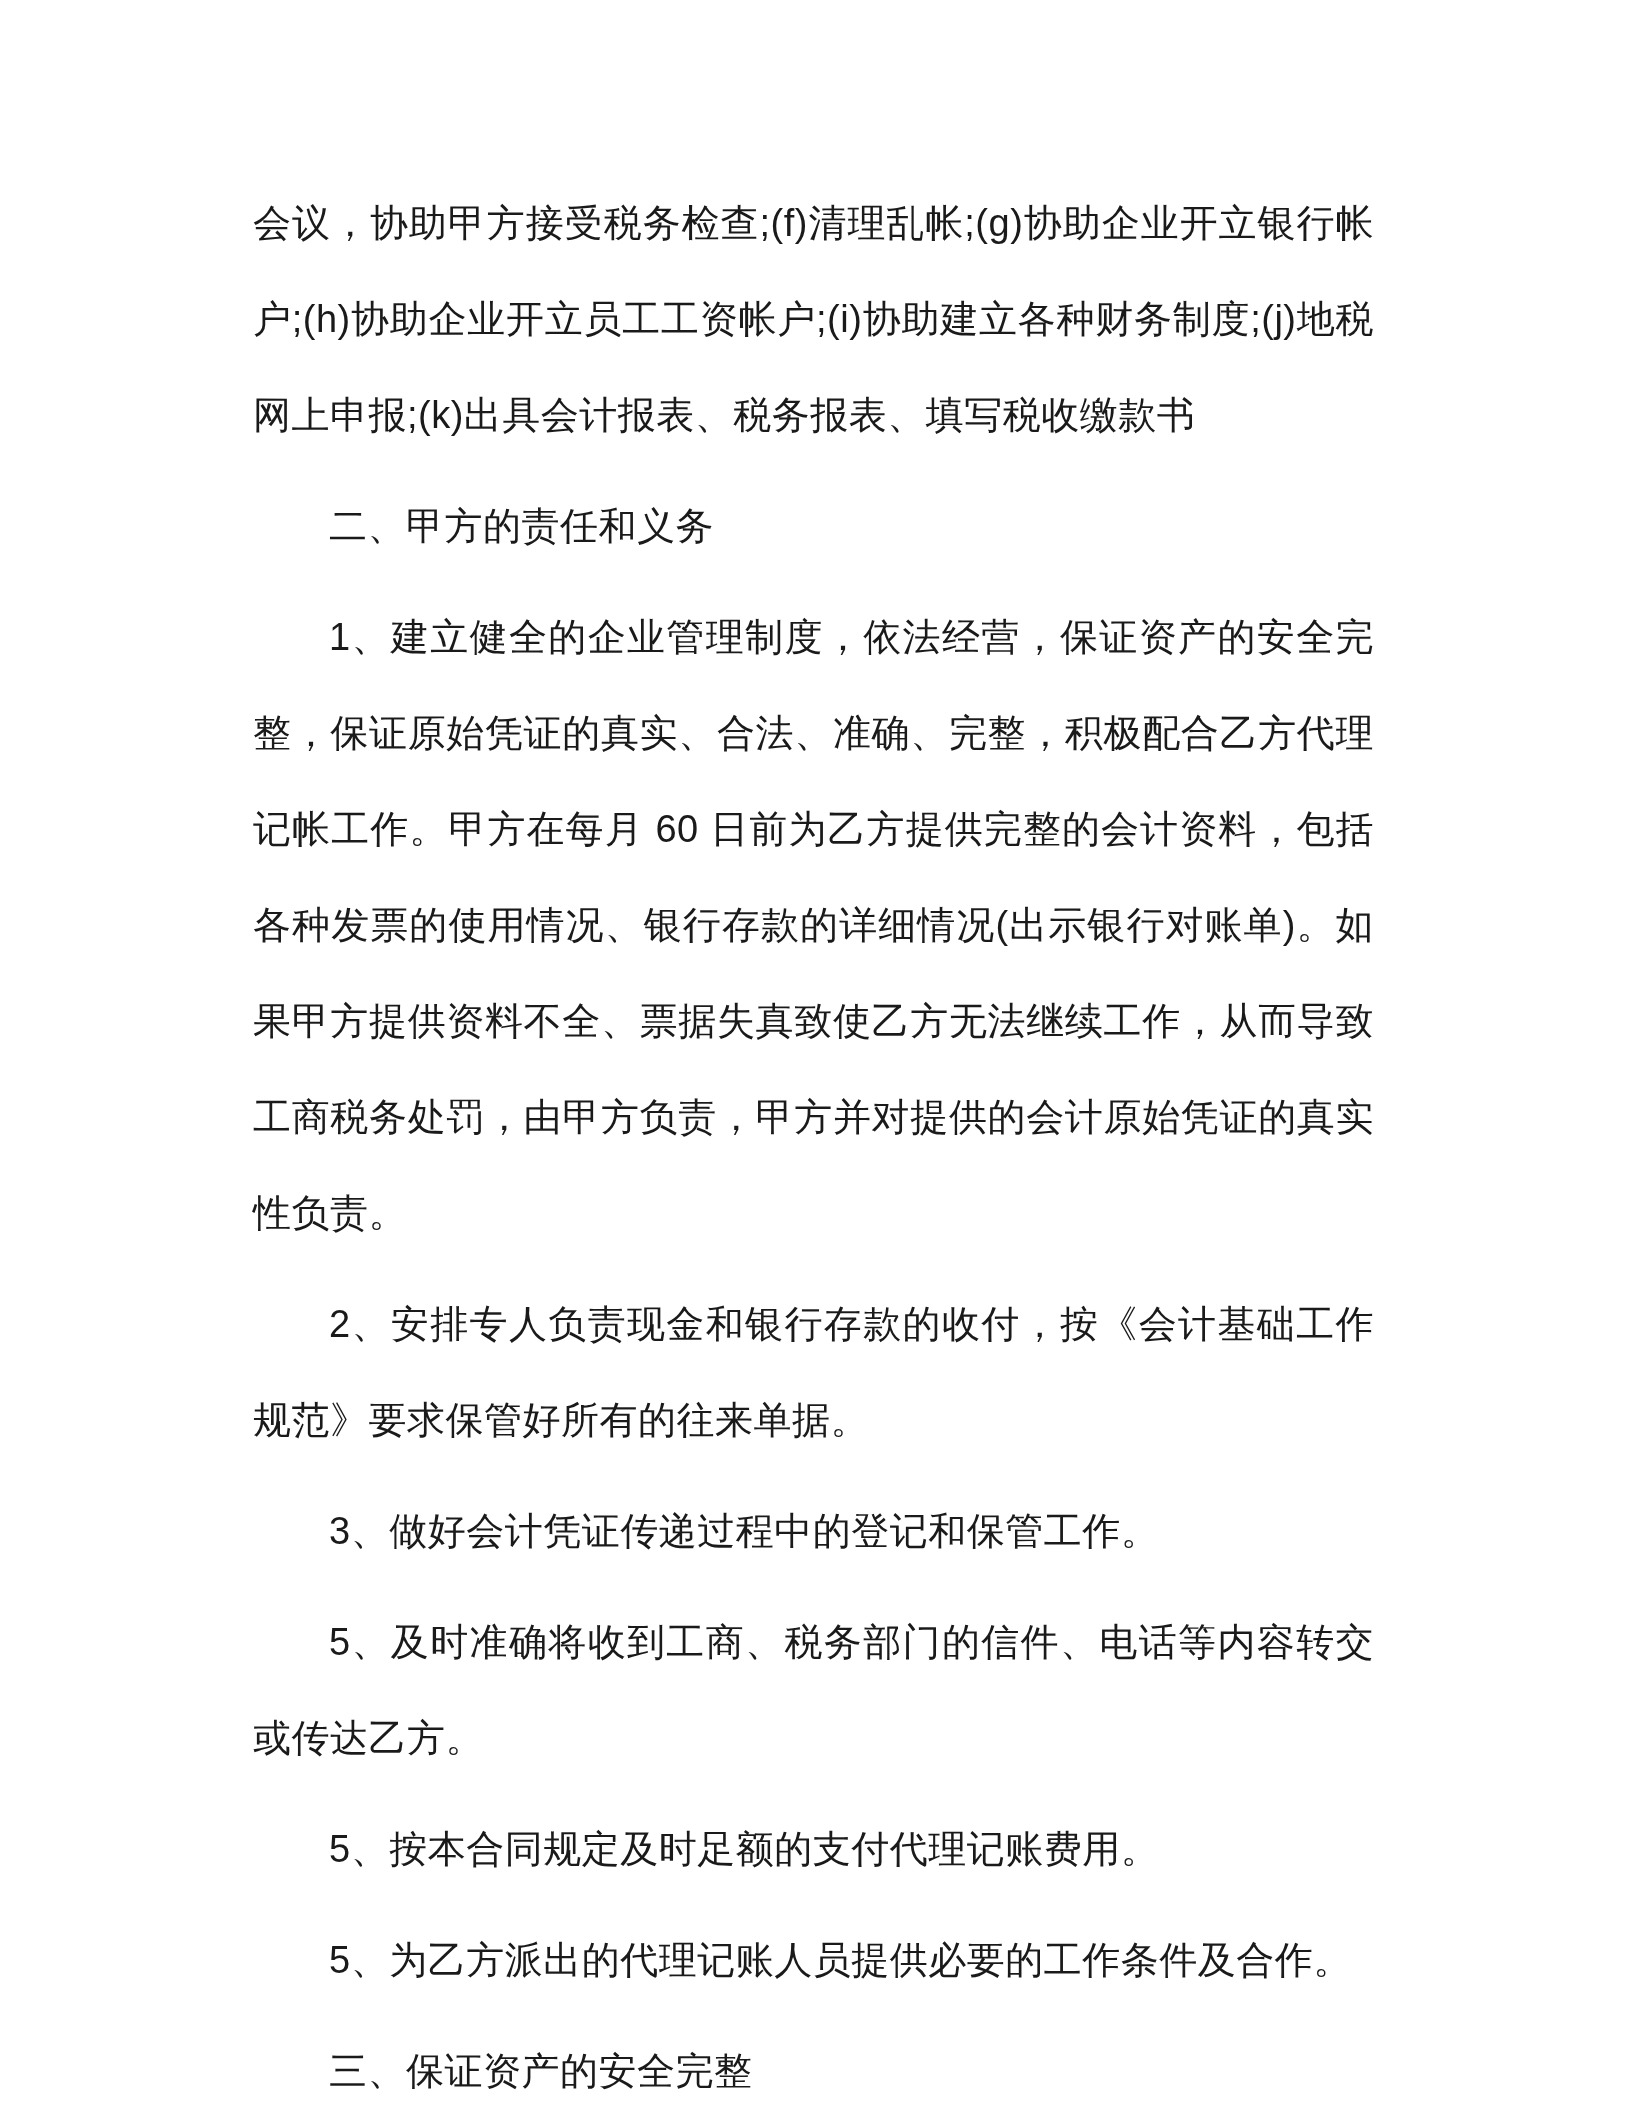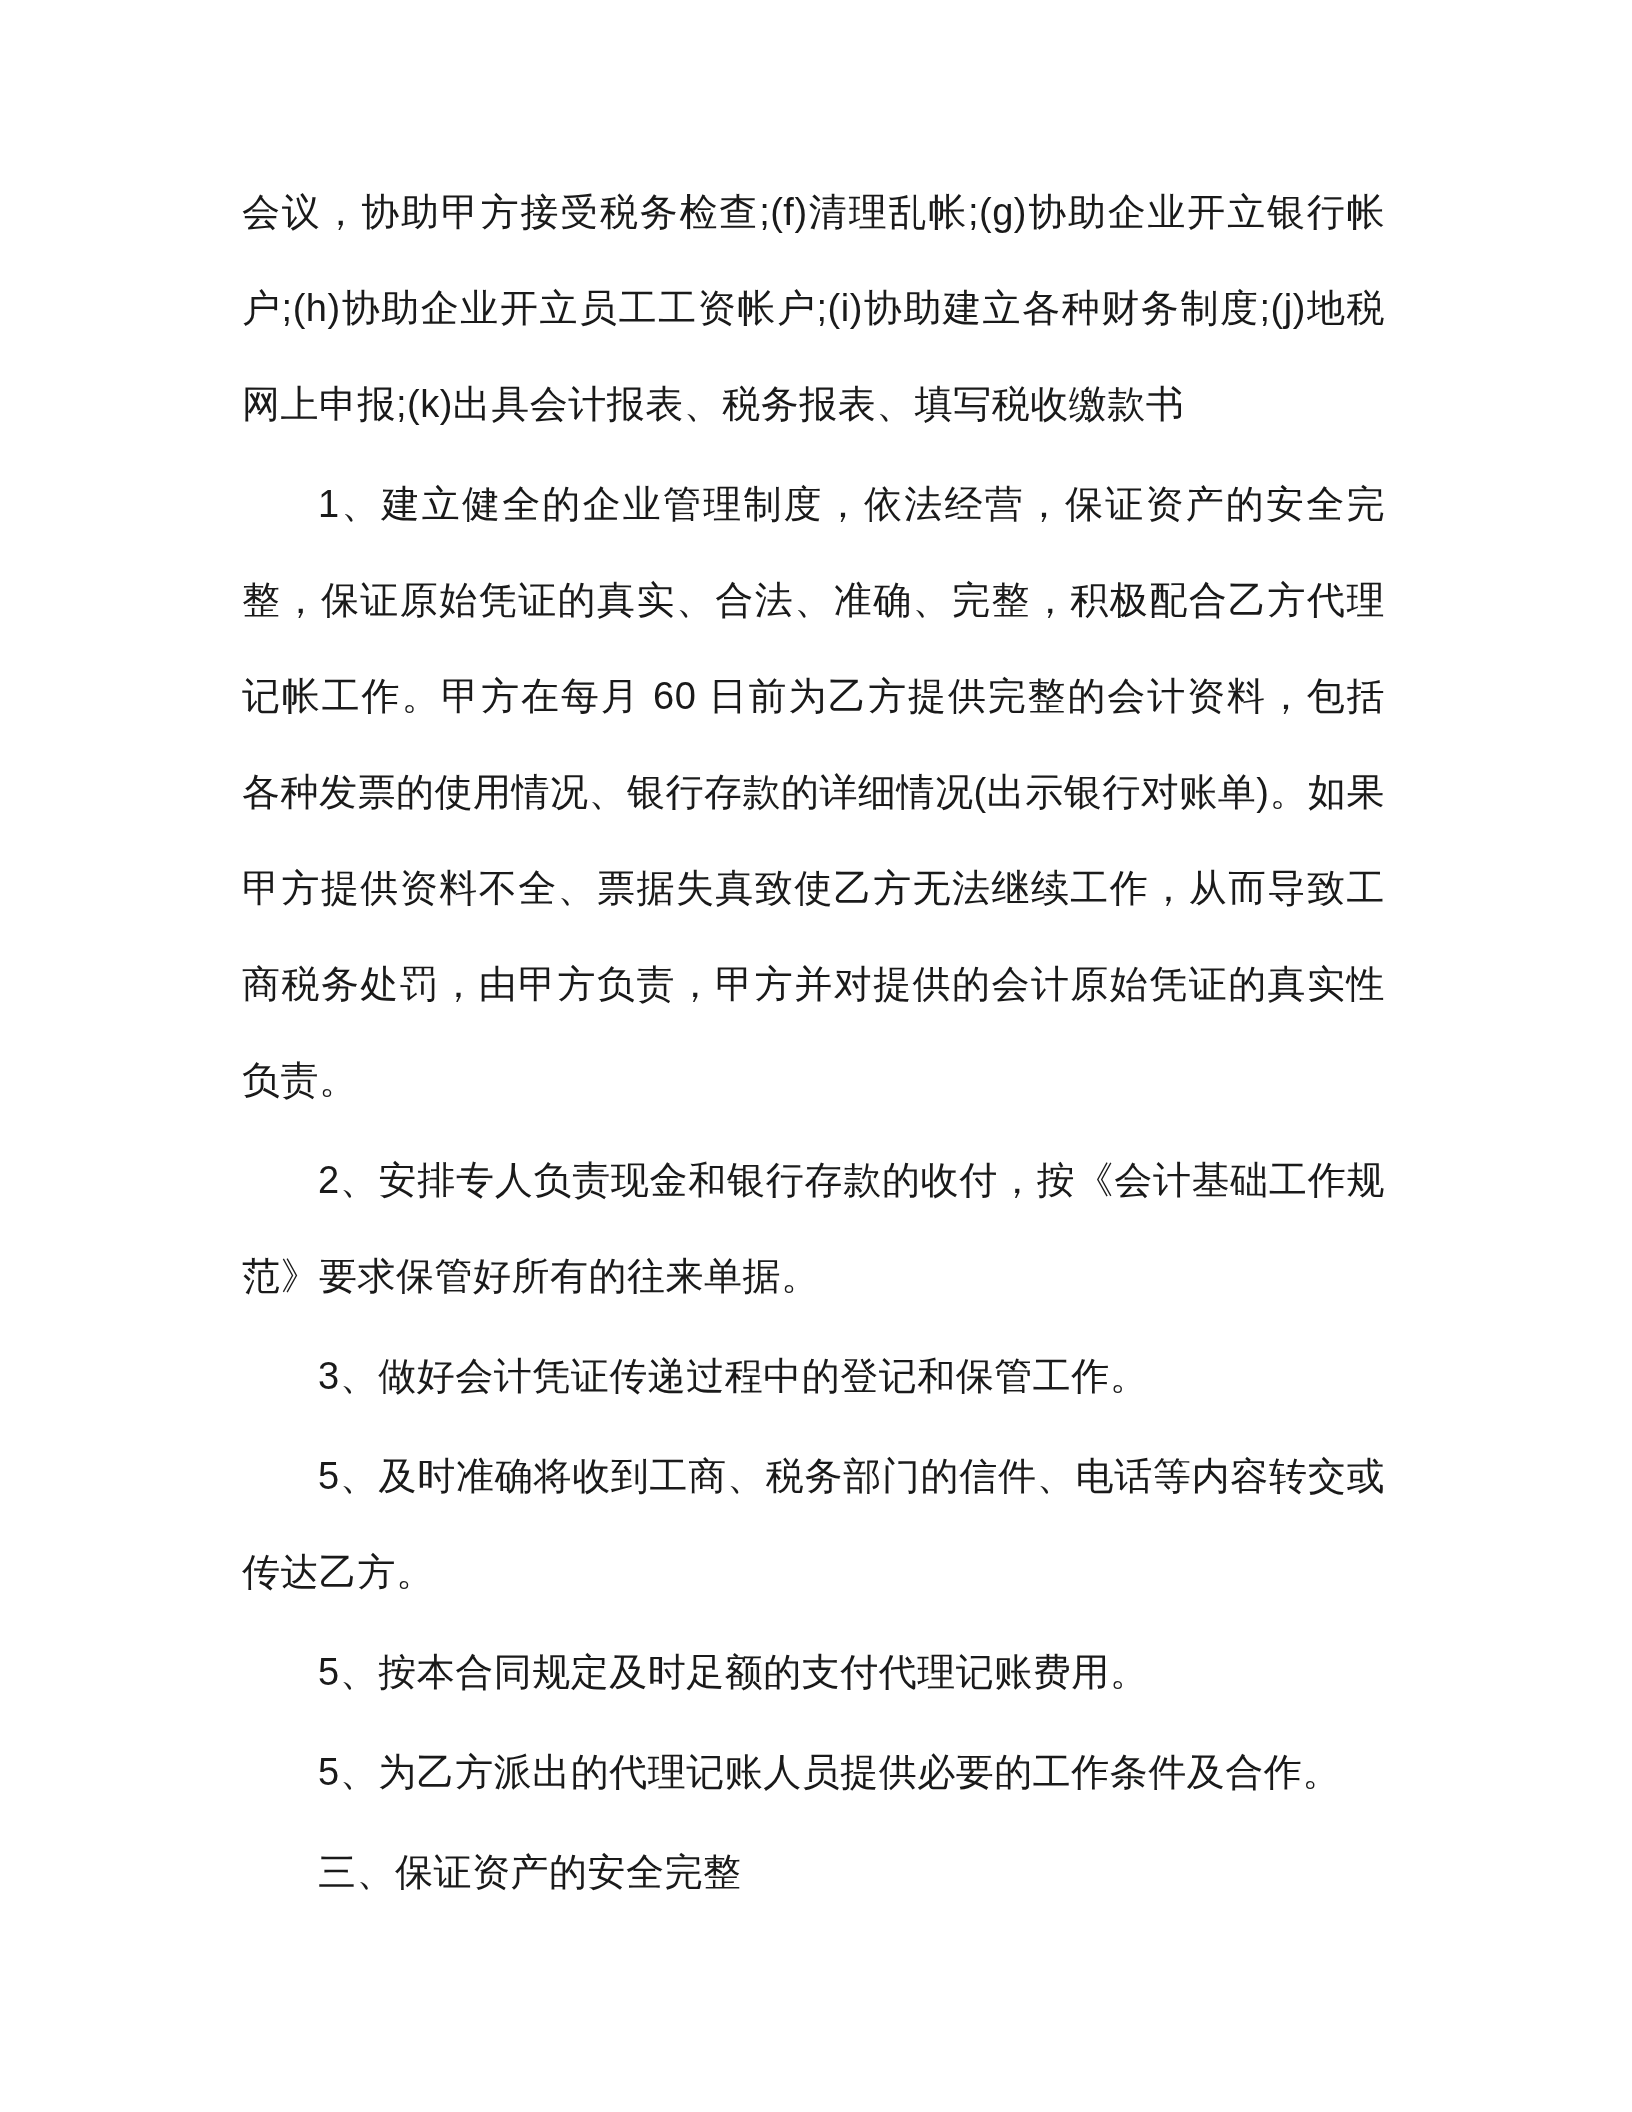--- a/index.html
+++ b/index.html
@@ -13,41 +13,42 @@
     font-family: "Liberation Sans", "DejaVu Sans", sans-serif;
   }
   .page {
     box-sizing: border-box;
     width: 1632px;
     min-height: 2112px;
     background: #ffffff;
     padding: 160px 243px 120px 238px;
   }
   .para {
-    margin: 4px;
+    margin: 15px;
     padding: 0;
     font-size: 38px;
     line-height: 96px;
     color: #1a1a1a;
     text-align: justify;
     text-align-last: left;
     letter-spacing: 0.5px;
     word-break: break-all;
     overflow-wrap: break-word;
   }
   .para.indent {
     text-indent: 2em;
   }
 </style>
 </head>
 <body>
 
 <div class="page">
   <p class="para">会议，协助甲方接受税务检查;(f)清理乱帐;(g)协助企业开立银行帐户;(h)协助企业开立员工工资帐户;(i)协助建立各种财务制度;(j)地税网上申报;(k)出具会计报表、税务报表、填写税收缴款书</p>
 
+  <p class="para indent">二、甲方的责任和义务</p>
 
   <p class="para indent">1、建立健全的企业管理制度，依法经营，保证资产的安全完整，保证原始凭证的真实、合法、准确、完整，积极配合乙方代理记帐工作。甲方在每月 60 日前为乙方提供完整的会计资料，包括各种发票的使用情况、银行存款的详细情况(出示银行对账单)。如果甲方提供资料不全、票据失真致使乙方无法继续工作，从而导致工商税务处罚，由甲方负责，甲方并对提供的会计原始凭证的真实性负责。</p>
 
   <p class="para indent">2、安排专人负责现金和银行存款的收付，按《会计基础工作规范》要求保管好所有的往来单据。</p>
 
   <p class="para indent">3、做好会计凭证传递过程中的登记和保管工作。</p>
 
   <p class="para indent">5、及时准确将收到工商、税务部门的信件、电话等内容转交或传达乙方。</p>
 
   <p class="para indent">5、按本合同规定及时足额的支付代理记账费用。</p>

